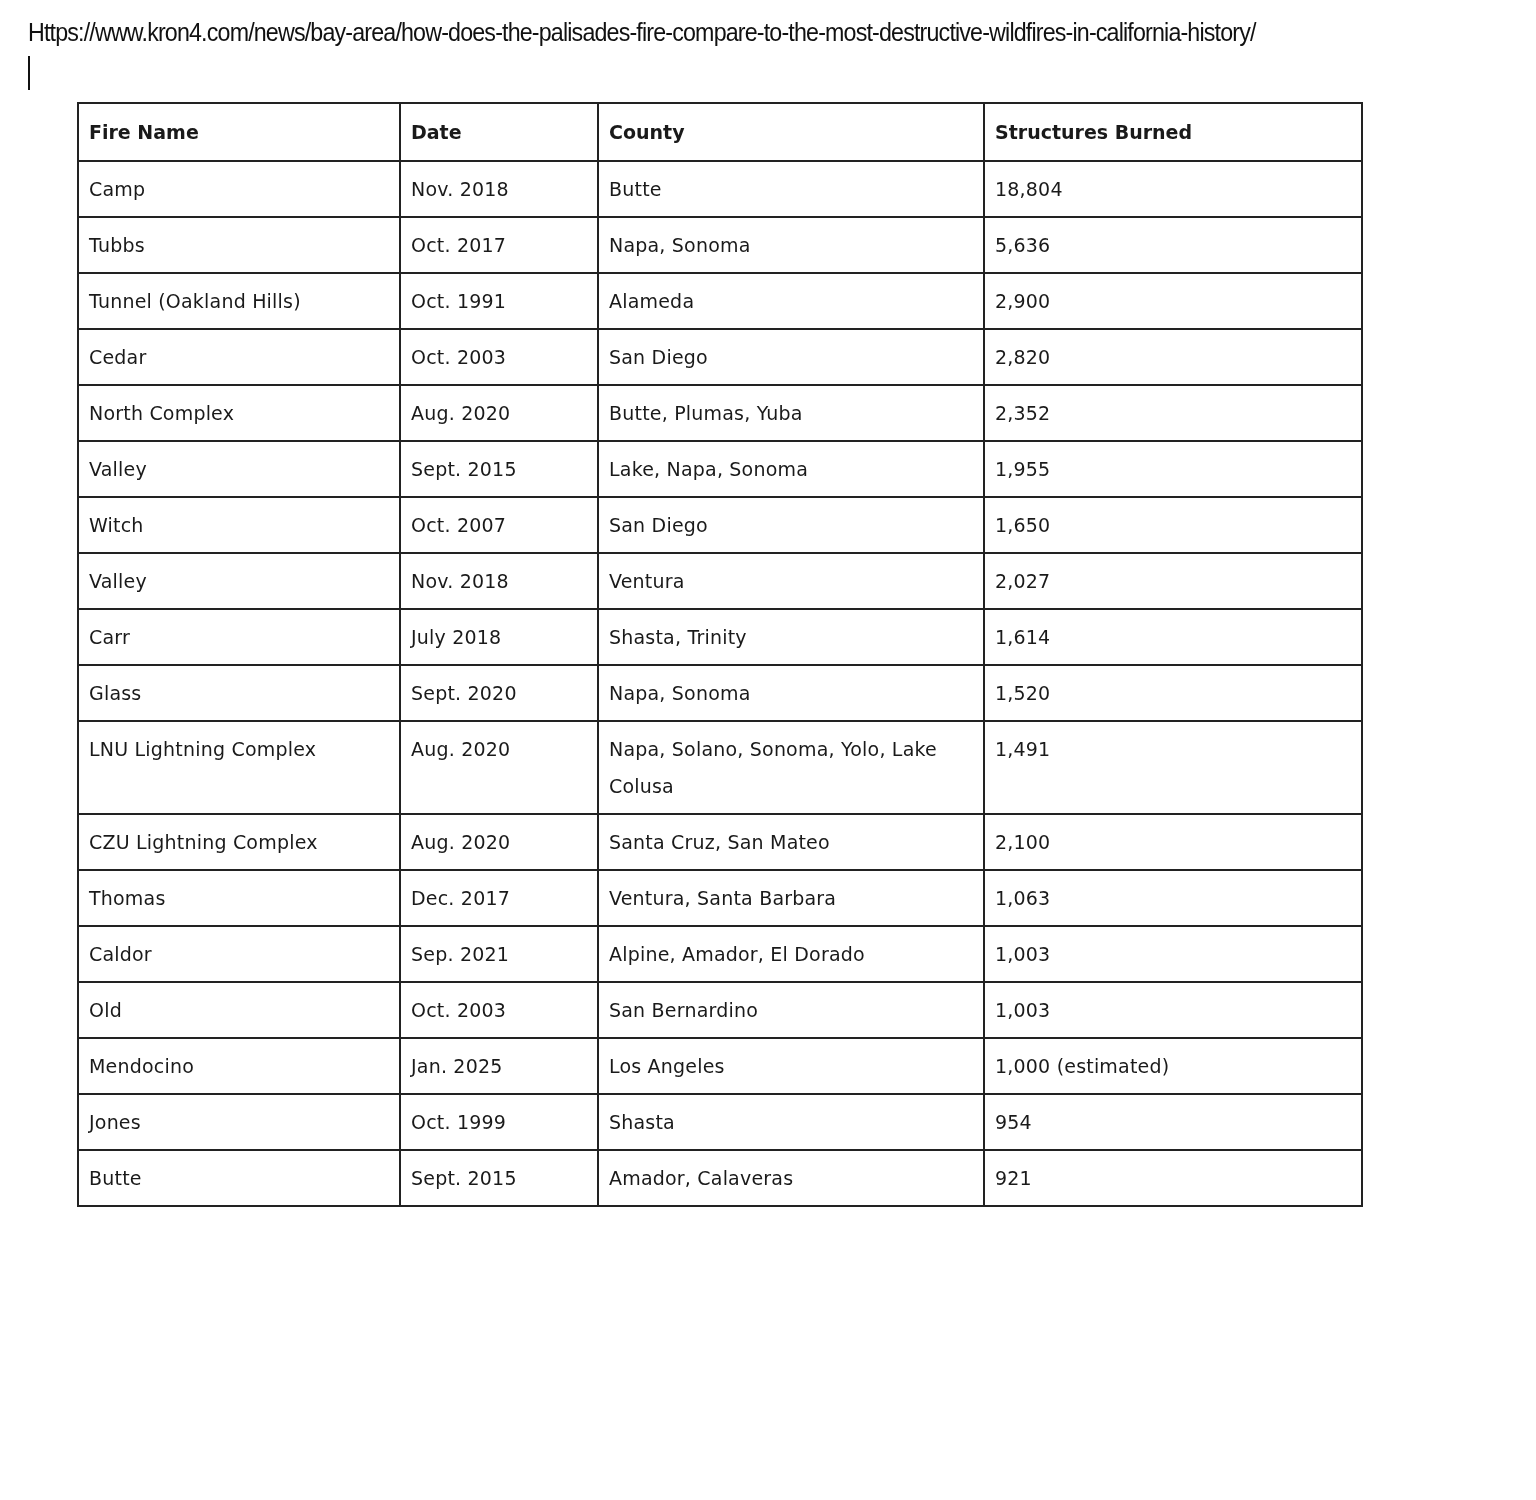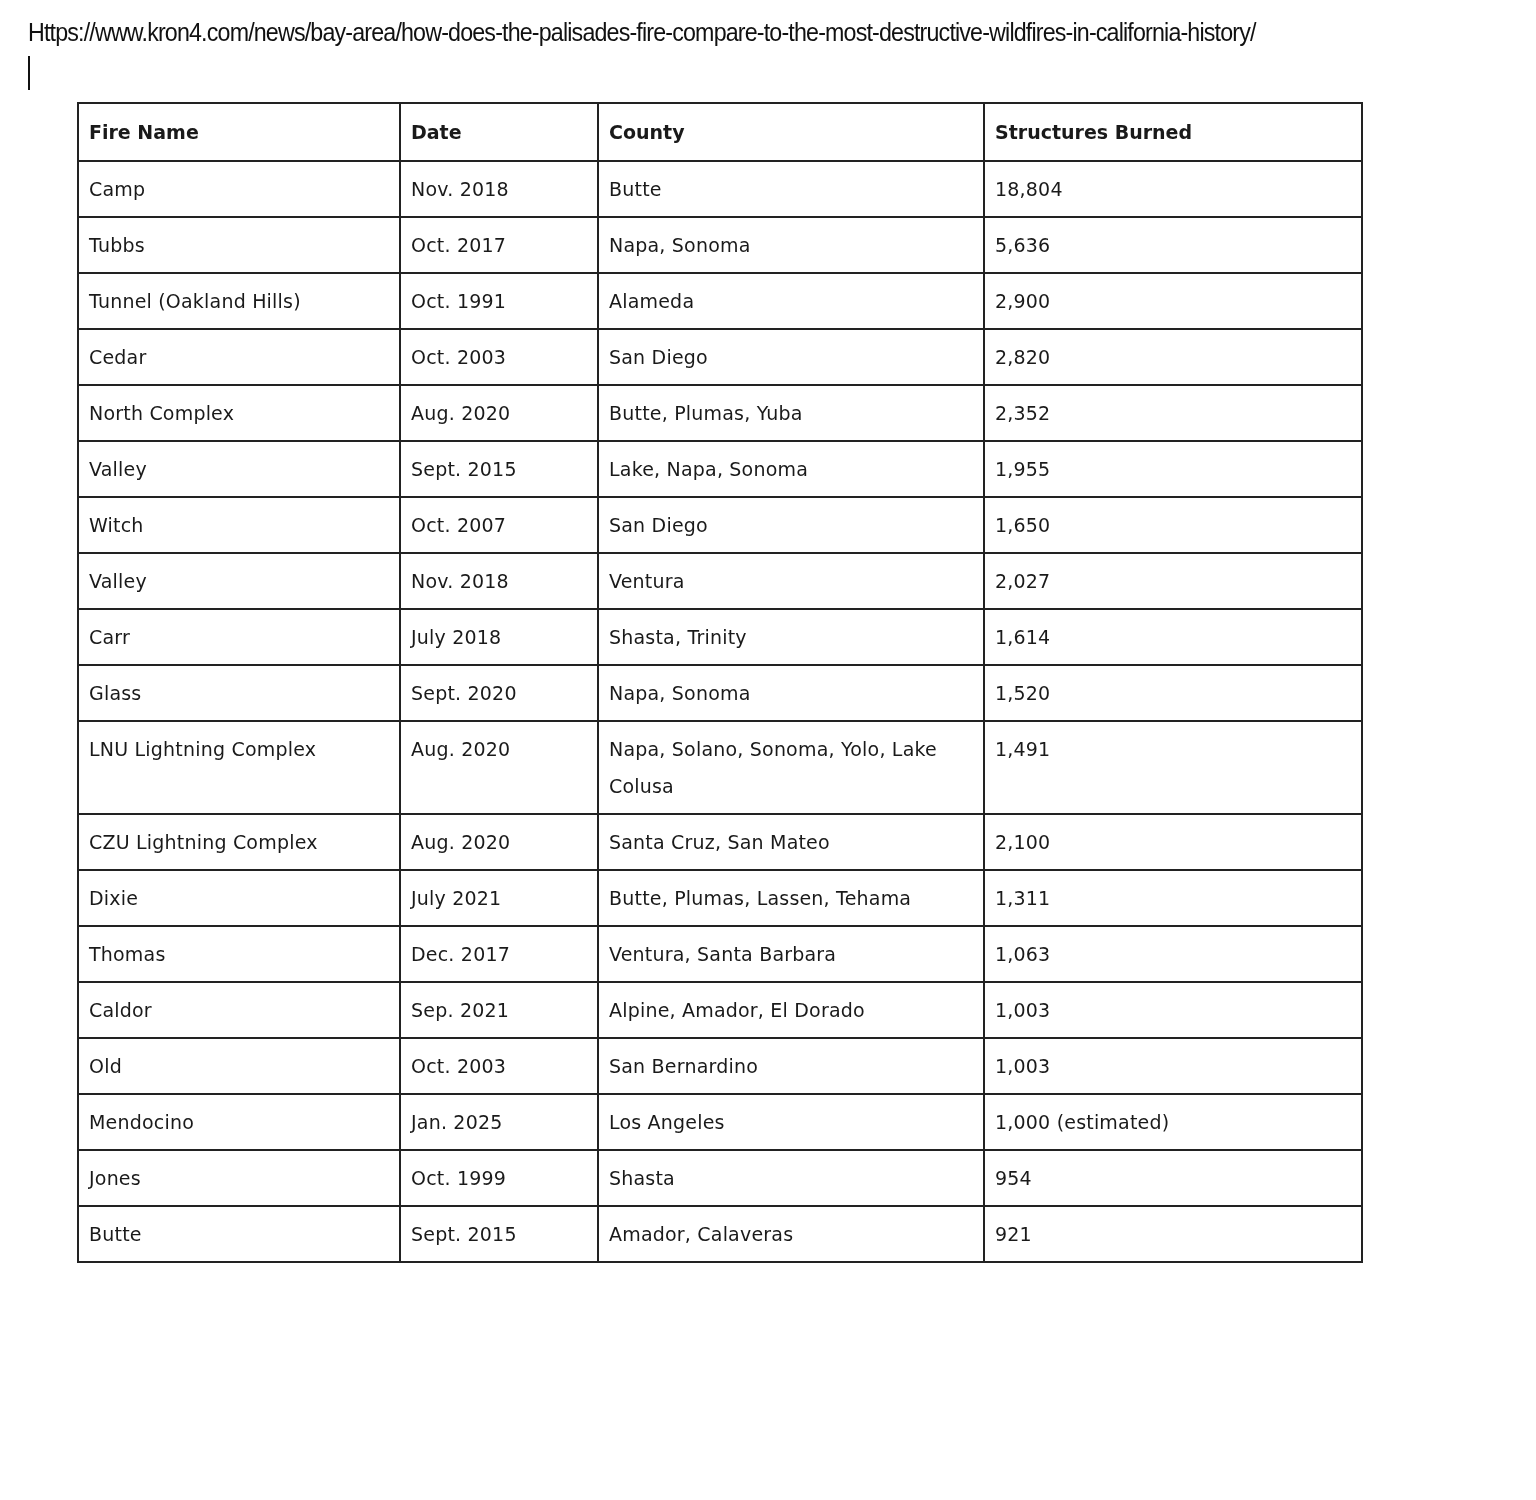--- a/index.html
+++ b/index.html
@@ -158,26 +158,20 @@
     <td>Napa, Solano, Sonoma, Yolo, Lake Colusa</td>
     <td>1,491</td>
   </tr>
         <tr>
     <td>CZU Lightning Complex</td>
     <td>Aug. 2020</td>
     <td>Santa Cruz, San Mateo</td>
     <td>2,100</td>
   </tr>
         <tr>
-    <td>Dixie</td>
-    <td>July 2021</td>
-    <td>Butte, Plumas, Lassen, Tehama</td>
-    <td>1,311</td>
-  </tr>
-        <tr>
     <td>Thomas</td>
     <td>Dec. 2017</td>
     <td>Ventura, Santa Barbara</td>
     <td>1,063</td>
   </tr>
         <tr>
     <td>Caldor</td>
     <td>Sep. 2021</td>
     <td>Alpine, Amador, El Dorado</td>
     <td>1,003</td>

